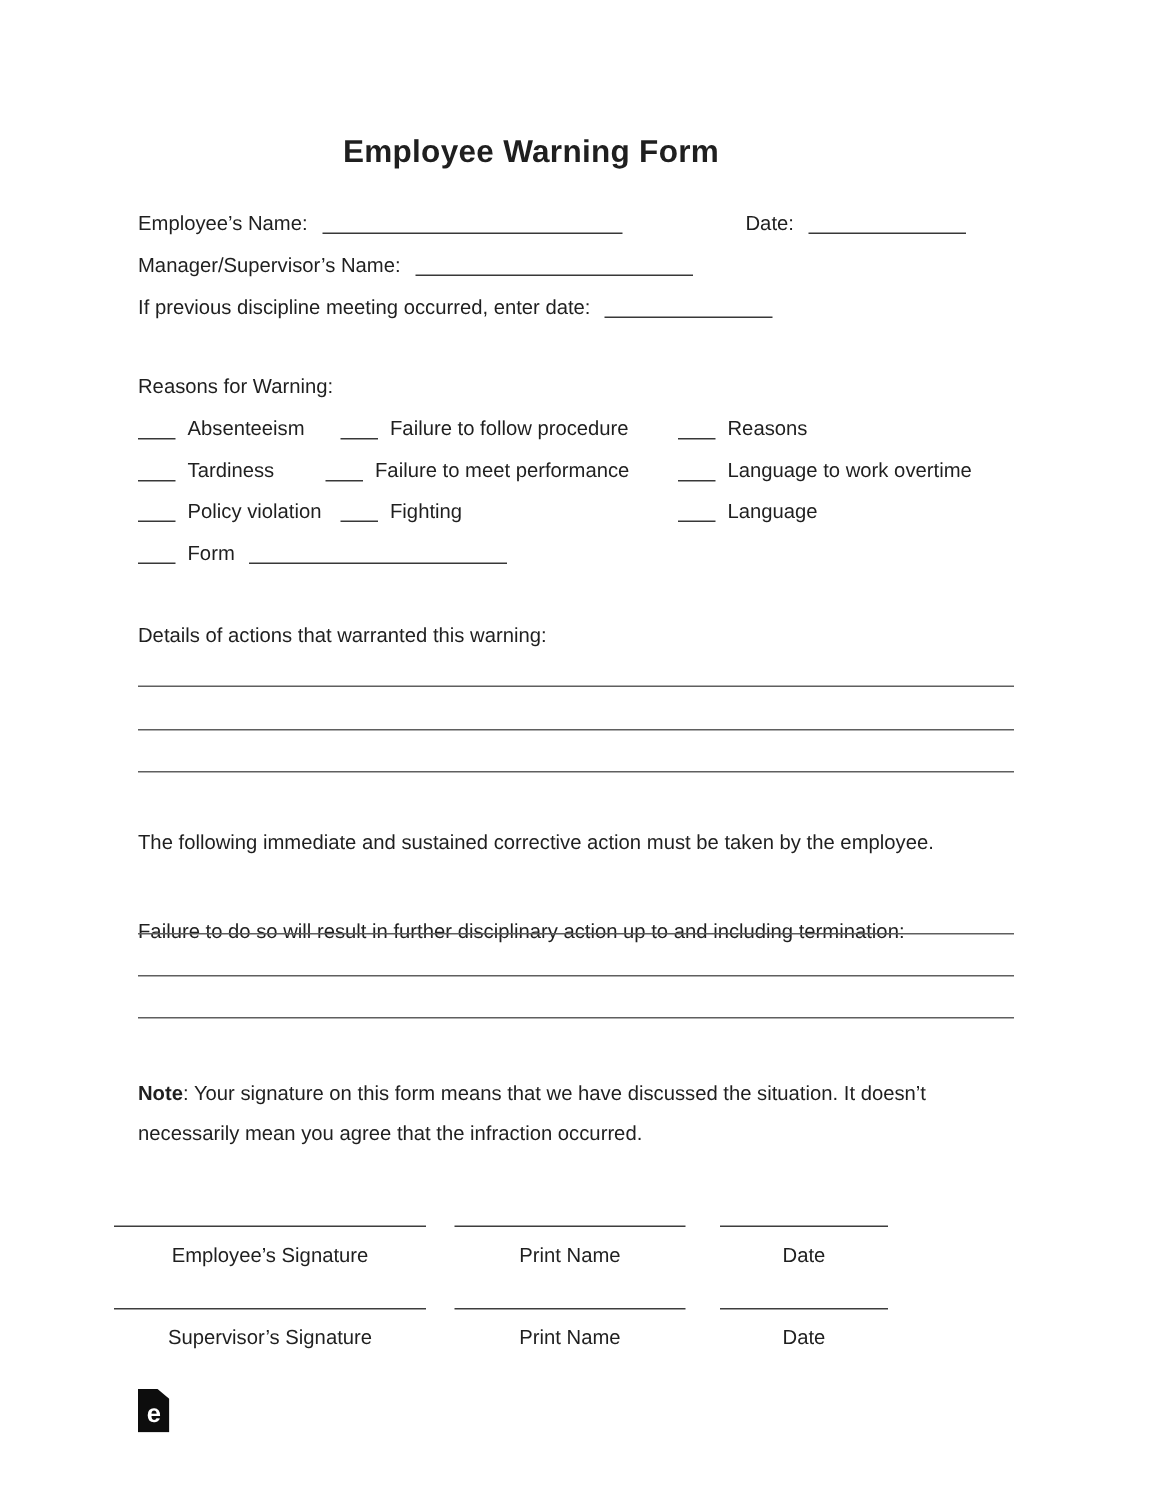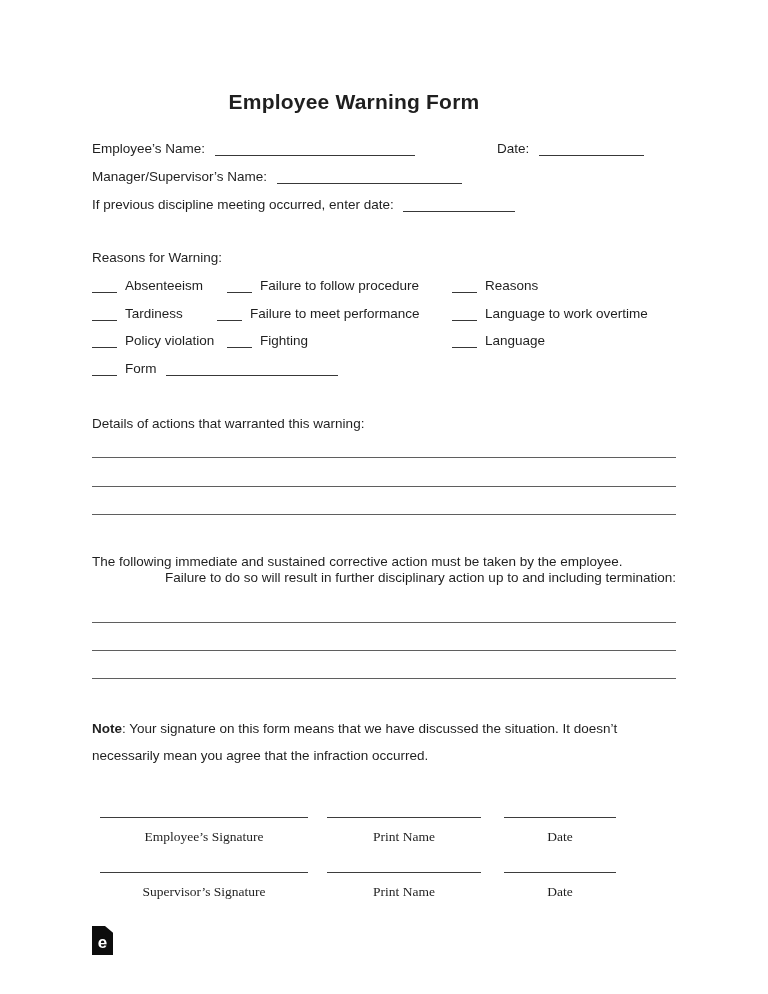--- a/index.html
+++ b/index.html
@@ -30,21 +30,21 @@
   }
   .gap { margin-left: 6px; }
   .cell { position: absolute; top: 0; white-space: nowrap; }
   .cell .blank { margin-right: 8px; }
   .rule {
     position: absolute;
     left: 92px; width: 584px;
     border-top: 1.5px solid #5f5f5f;
     height: 0;
   }
-  .sigrow { position: absolute; left: 100px; width: 584px; height: 44px; font-family: Liberation Serif, serif; }
+  .sigrow { position: absolute; left: 76px; width: 584px; height: 44px; }
   .sigcell {
     position: absolute; top: 0;
     border-top: 1.5px solid #3d3d3d;
     text-align: center;
     padding-top: 9px;
     line-height: 20px;
   }
   .sig-c1 { left: 0; width: 208px; }
   .sig-c2 { left: 227px; width: 154px; }
   .sig-c3 { left: 404px; width: 112px; }
@@ -135,21 +135,21 @@
       <span class="blank gap" style="width:172px;"></span>
     </span>
   </div>
 
   <div class="abs content" style="top:414px;">Details of actions that warranted this warning:</div>
   <div class="rule" style="top:457px;"></div>
   <div class="rule" style="top:486px;"></div>
   <div class="rule" style="top:514px;"></div>
 
   <div class="abs content" style="top:552px;">The following immediate and sustained corrective action must be taken by the employee.</div>
-  <div class="abs content" style="top:568px;text-align:right;">Failure to do so will result in further disciplinary action up to and including termination:</div>
+  <div class="abs content" style="top:611px;">Failure to do so will result in further disciplinary action up to and including termination:</div>
   <div class="rule" style="top:622px;"></div>
   <div class="rule" style="top:650px;"></div>
   <div class="rule" style="top:678px;"></div>
 
   <div class="abs content" style="top:719px;">
     <span class="bold">Note</span><span>: Your signature on this form means that we have discussed the situation. It doesn’t</span>
   </div>
   <div class="abs content" style="top:746px;">necessarily mean you agree that the infraction occurred.</div>
 
   <div class="sigrow" style="top:817px;">

